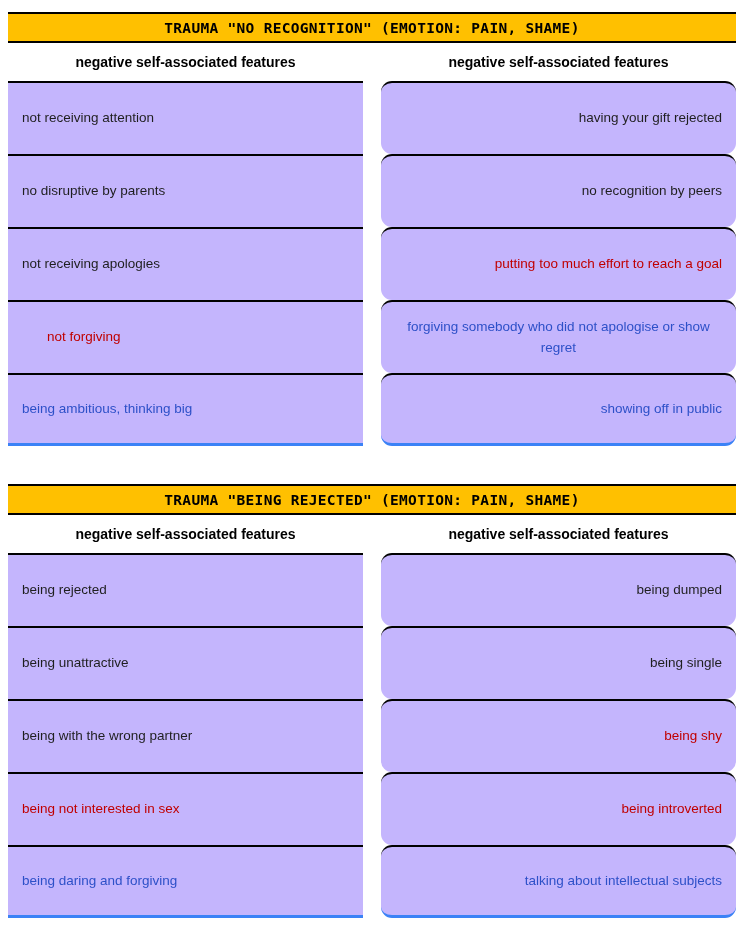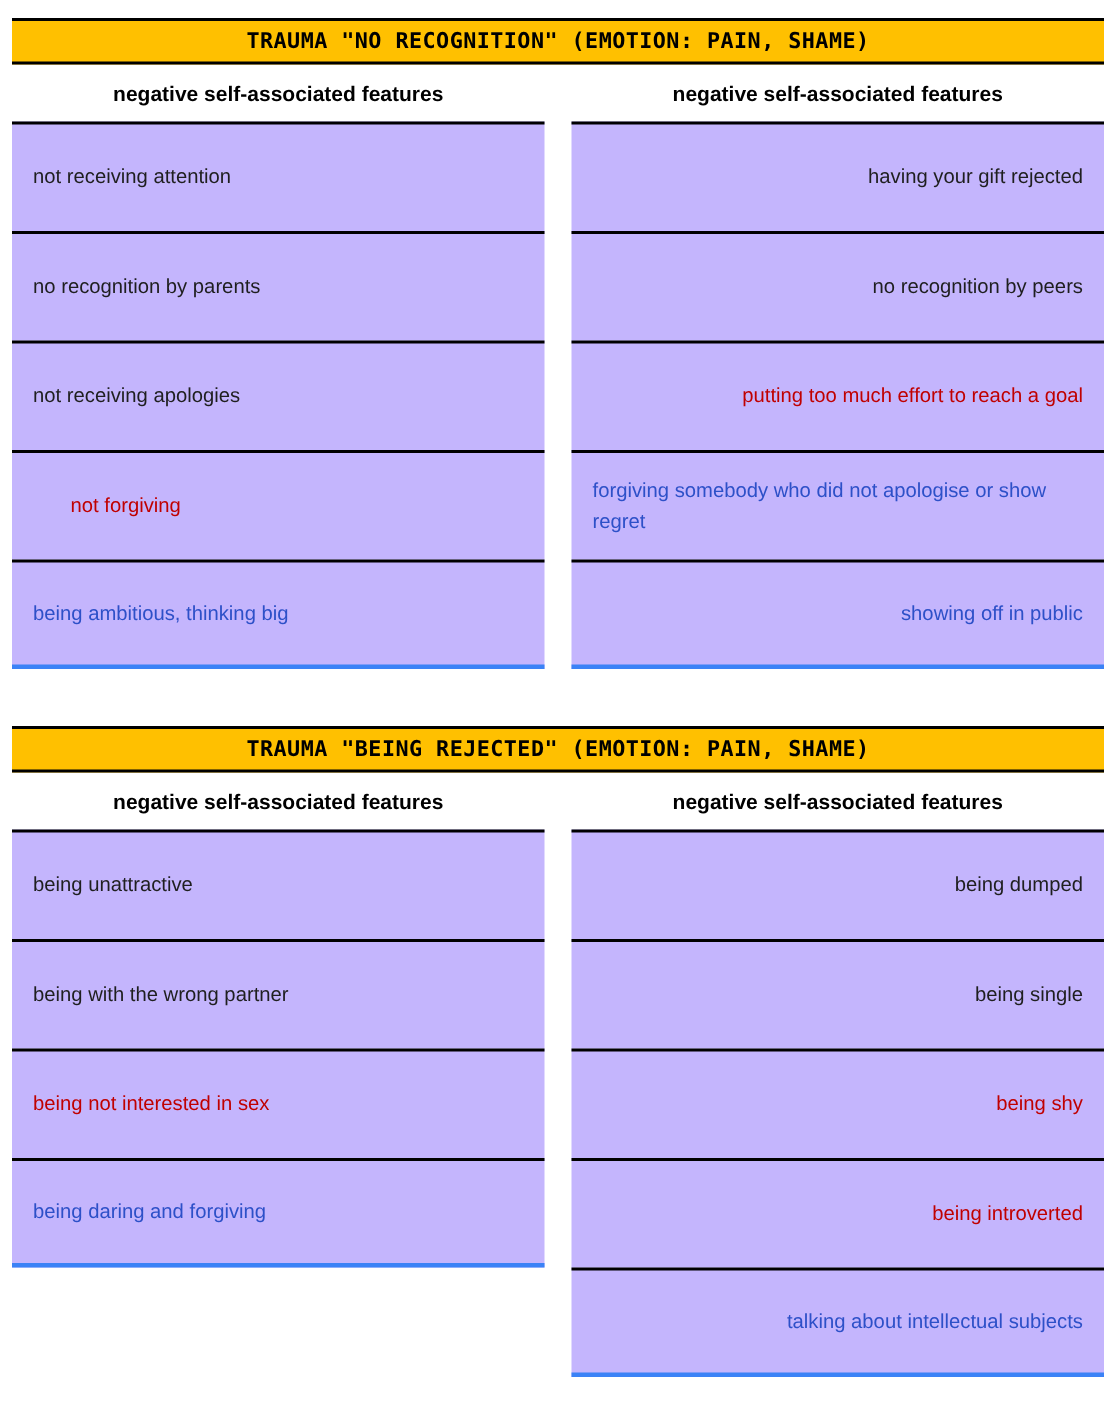--- a/index.html
+++ b/index.html
@@ -56,39 +56,39 @@
     border-top: 2px solid #000000;
     height: 73px;
     display: flex;
     align-items: center;
     font-size: 13.5px;
     line-height: 1.55;
     padding: 4px 14px;
   }
   .col .cell:last-child { border-bottom: 3px solid #3b82f6; }
   .col.align-left  .cell { justify-content: flex-start; text-align: left; }
-  .col.align-right .cell { justify-content: flex-end;  text-align: left; }
+  .col.align-right .cell { justify-content: flex-end;  text-align: center; border-radius: 11px; }
 </style>
 </head>
 <body>
 
 <div class="page">
 
   <div class="table-block">
     <div class="title-bar">
       <span>TRAUMA "NO RECOGNITION" (EMOTION: PAIN, SHAME)</span>
     </div>
     <div class="cols-header">
       <div class="col-header-cell">negative self-associated features</div>
       <div class="col-header-cell">negative self-associated features</div>
     </div>
     <div class="cols">
       <div class="col align-left">
           <div class="cell" style="color: rgb(31, 31, 31);">not receiving attention</div>
-          <div class="cell" style="color: rgb(31, 31, 31);">no recognition by parents</div>
+          <div class="cell" style="color: rgb(31, 31, 31);">no disruptive by parents</div>
           <div class="cell" style="color: rgb(31, 31, 31);">not receiving apologies</div>
           <div class="cell" style="color: rgb(192, 0, 0); padding-left: 39px;">not forgiving</div>
           <div class="cell" style="color: rgb(45, 80, 200);">being ambitious, thinking big</div>
         </div>
       <div class="col align-right">
           <div class="cell" style="color: rgb(31, 31, 31);">having your gift rejected</div>
           <div class="cell" style="color: rgb(31, 31, 31);">no recognition by peers</div>
           <div class="cell" style="color: rgb(192, 0, 0);">putting too much effort to reach a goal</div>
           <div class="cell" style="color: rgb(45, 80, 200);">forgiving somebody who did not apologise or show regret</div>
           <div class="cell" style="color: rgb(45, 80, 200);">showing off in public</div>
@@ -99,20 +99,21 @@
   <div class="table-block">
     <div class="title-bar">
       <span>TRAUMA "BEING REJECTED" (EMOTION: PAIN, SHAME)</span>
     </div>
     <div class="cols-header">
       <div class="col-header-cell">negative self-associated features</div>
       <div class="col-header-cell">negative self-associated features</div>
     </div>
     <div class="cols">
       <div class="col align-left">
+          <div class="cell" style="color: rgb(31, 31, 31);">being rejected</div>
           <div class="cell" style="color: rgb(31, 31, 31);">being unattractive</div>
           <div class="cell" style="color: rgb(31, 31, 31);">being with the wrong partner</div>
           <div class="cell" style="color: rgb(192, 0, 0);">being not interested in sex</div>
           <div class="cell" style="color: rgb(45, 80, 200);">being daring and forgiving</div>
         </div>
       <div class="col align-right">
           <div class="cell" style="color: rgb(31, 31, 31); padding-left: 24px;">being dumped</div>
           <div class="cell" style="color: rgb(31, 31, 31);">being single</div>
           <div class="cell" style="color: rgb(192, 0, 0);">being shy</div>
           <div class="cell" style="color: rgb(192, 0, 0);">being introverted</div>

